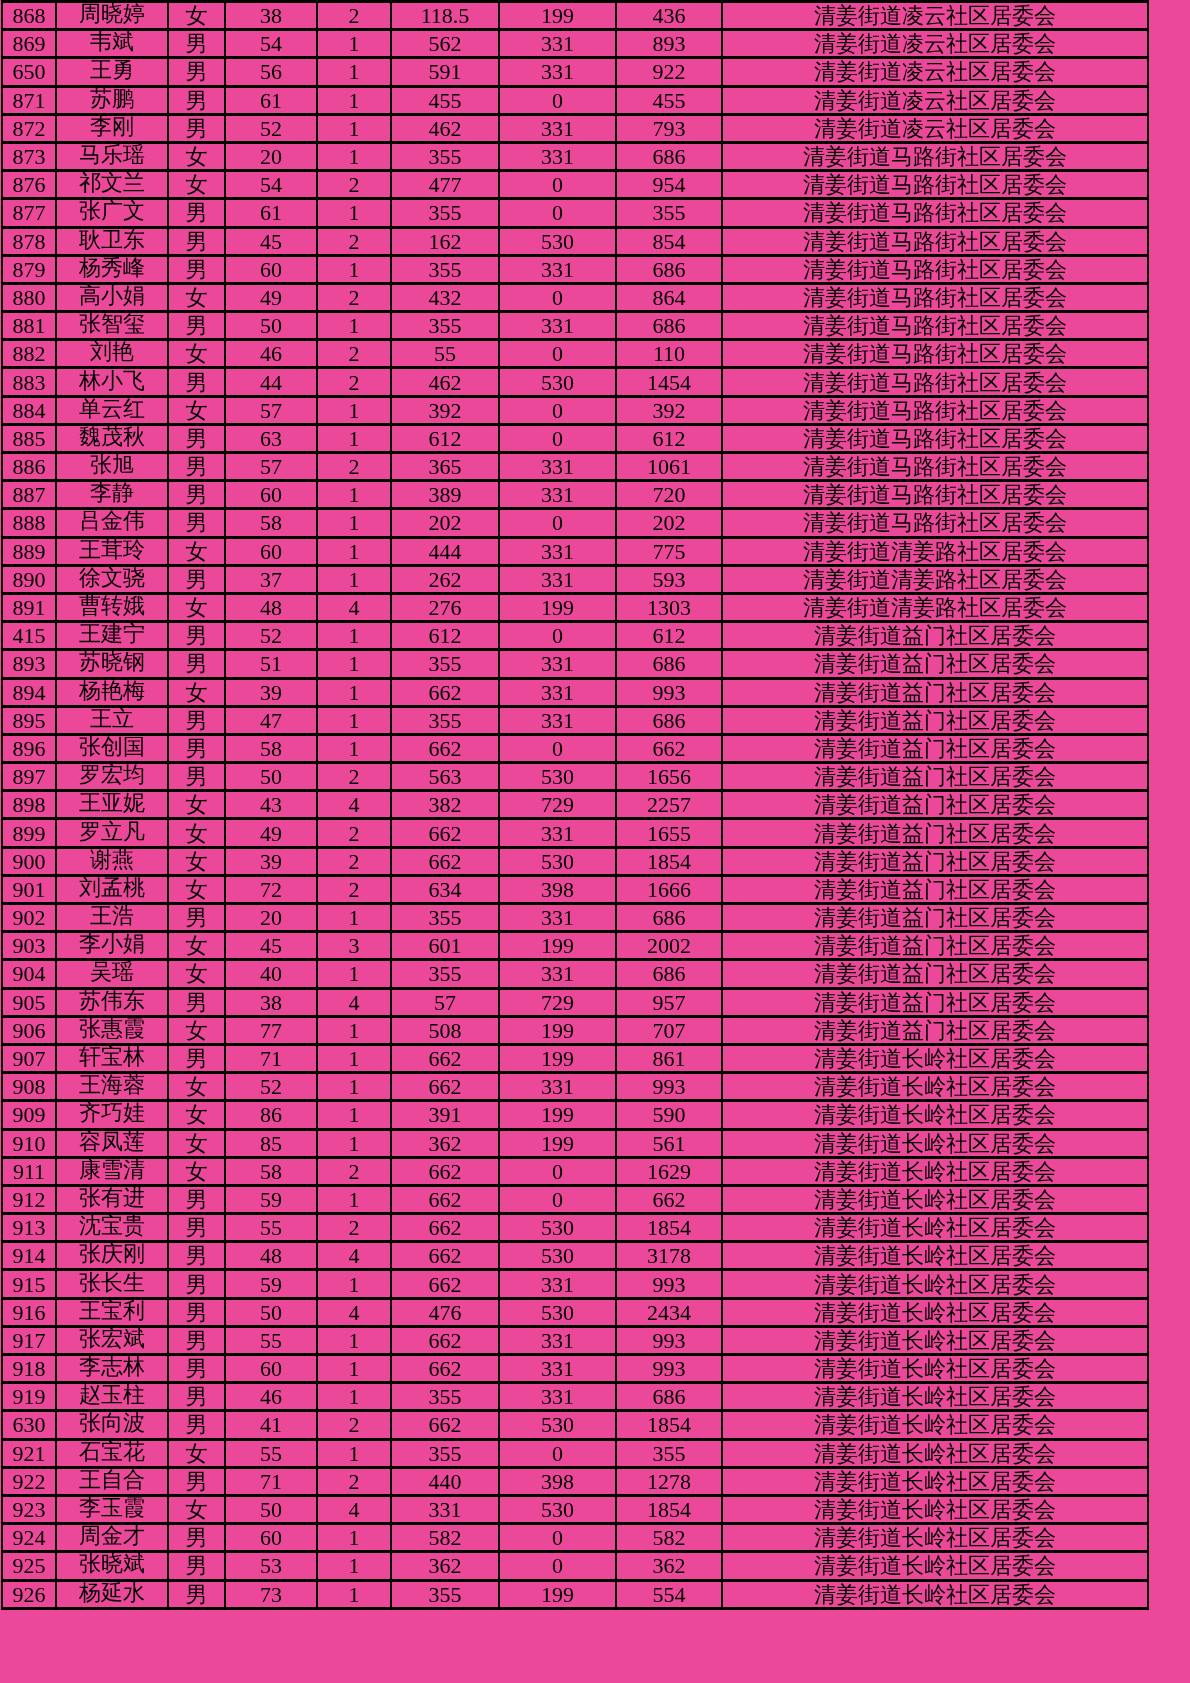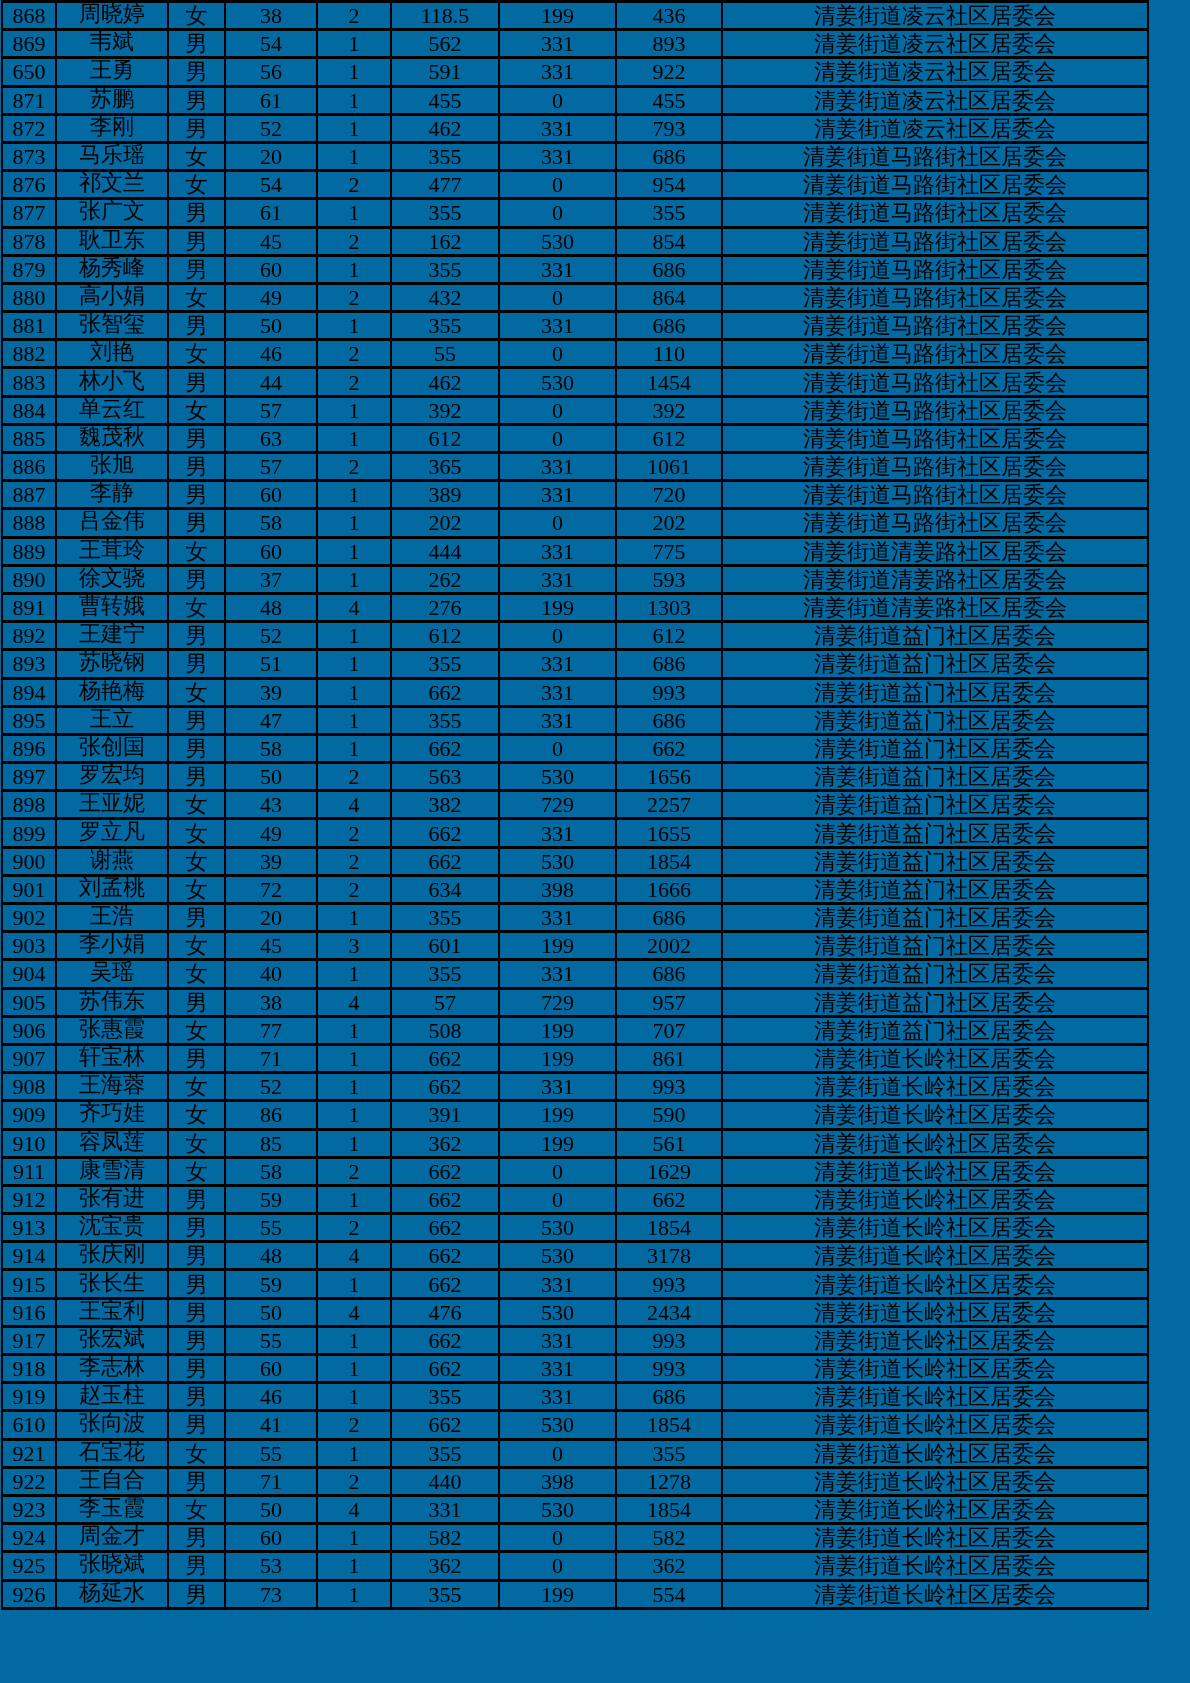--- a/index.html
+++ b/index.html
@@ -7,21 +7,21 @@
     padding: 0;
     background: #ffffff;
     width: 1190px;
     height: 1683px;
     overflow: hidden;
   }
   .page {
     position: relative;
     width: 1190px;
     height: 1683px;
-    background: #0369a1;
+    background: #ec4899;
     font-family: "Liberation Serif", "DejaVu Serif", serif;
     color: #000000;
   }
   table.roster {
     border-collapse: collapse;
     table-layout: fixed;
     margin: 0 0 0 1px;
     width: 1134px;
   }
   table.roster td {
@@ -291,21 +291,21 @@
           <td class="c1">曹转娥</td>
           <td class="c2">女</td>
           <td class="c3">48</td>
           <td class="c4">4</td>
           <td class="c5">276</td>
           <td class="c6">199</td>
           <td class="c7">1303</td>
           <td class="c8">清姜街道清姜路社区居委会</td>
         </tr>
         <tr>
-          <td class="c0">892</td>
+          <td class="c0">415</td>
           <td class="c1">王建宁</td>
           <td class="c2">男</td>
           <td class="c3">52</td>
           <td class="c4">1</td>
           <td class="c5">612</td>
           <td class="c6">0</td>
           <td class="c7">612</td>
           <td class="c8">清姜街道益门社区居委会</td>
         </tr>
         <tr>
@@ -599,21 +599,21 @@
           <td class="c1">赵玉柱</td>
           <td class="c2">男</td>
           <td class="c3">46</td>
           <td class="c4">1</td>
           <td class="c5">355</td>
           <td class="c6">331</td>
           <td class="c7">686</td>
           <td class="c8">清姜街道长岭社区居委会</td>
         </tr>
         <tr>
-          <td class="c0">610</td>
+          <td class="c0">630</td>
           <td class="c1">张向波</td>
           <td class="c2">男</td>
           <td class="c3">41</td>
           <td class="c4">2</td>
           <td class="c5">662</td>
           <td class="c6">530</td>
           <td class="c7">1854</td>
           <td class="c8">清姜街道长岭社区居委会</td>
         </tr>
         <tr>

